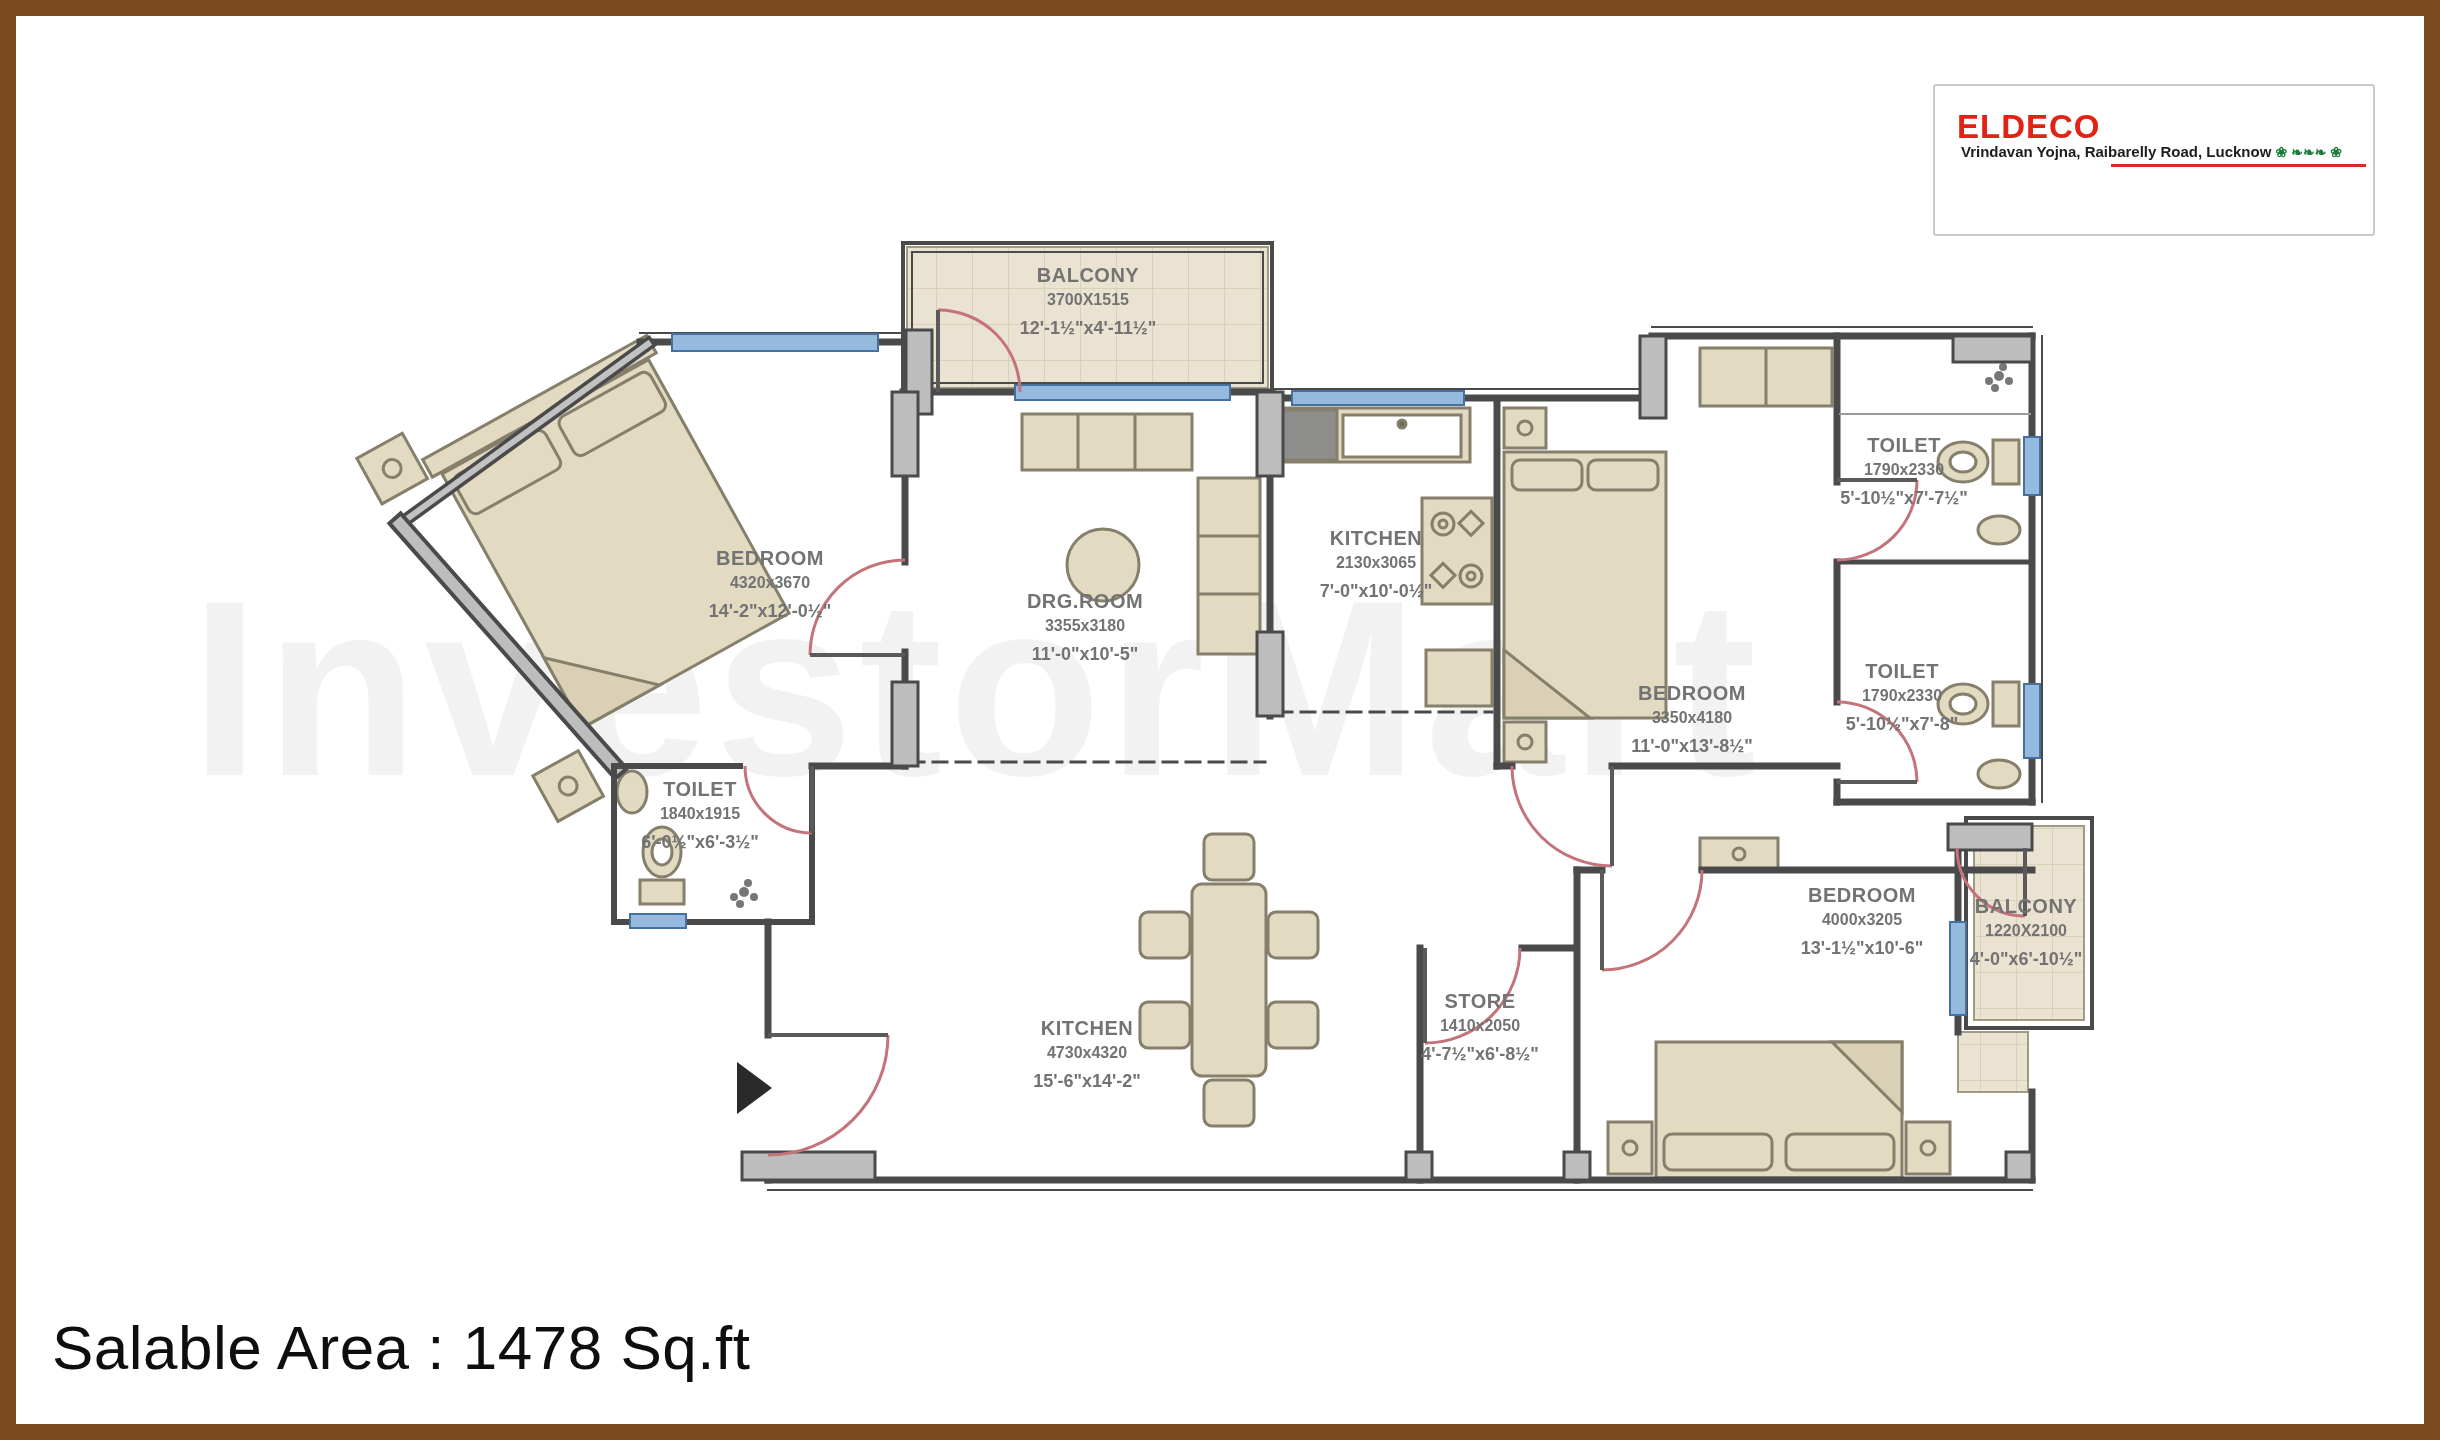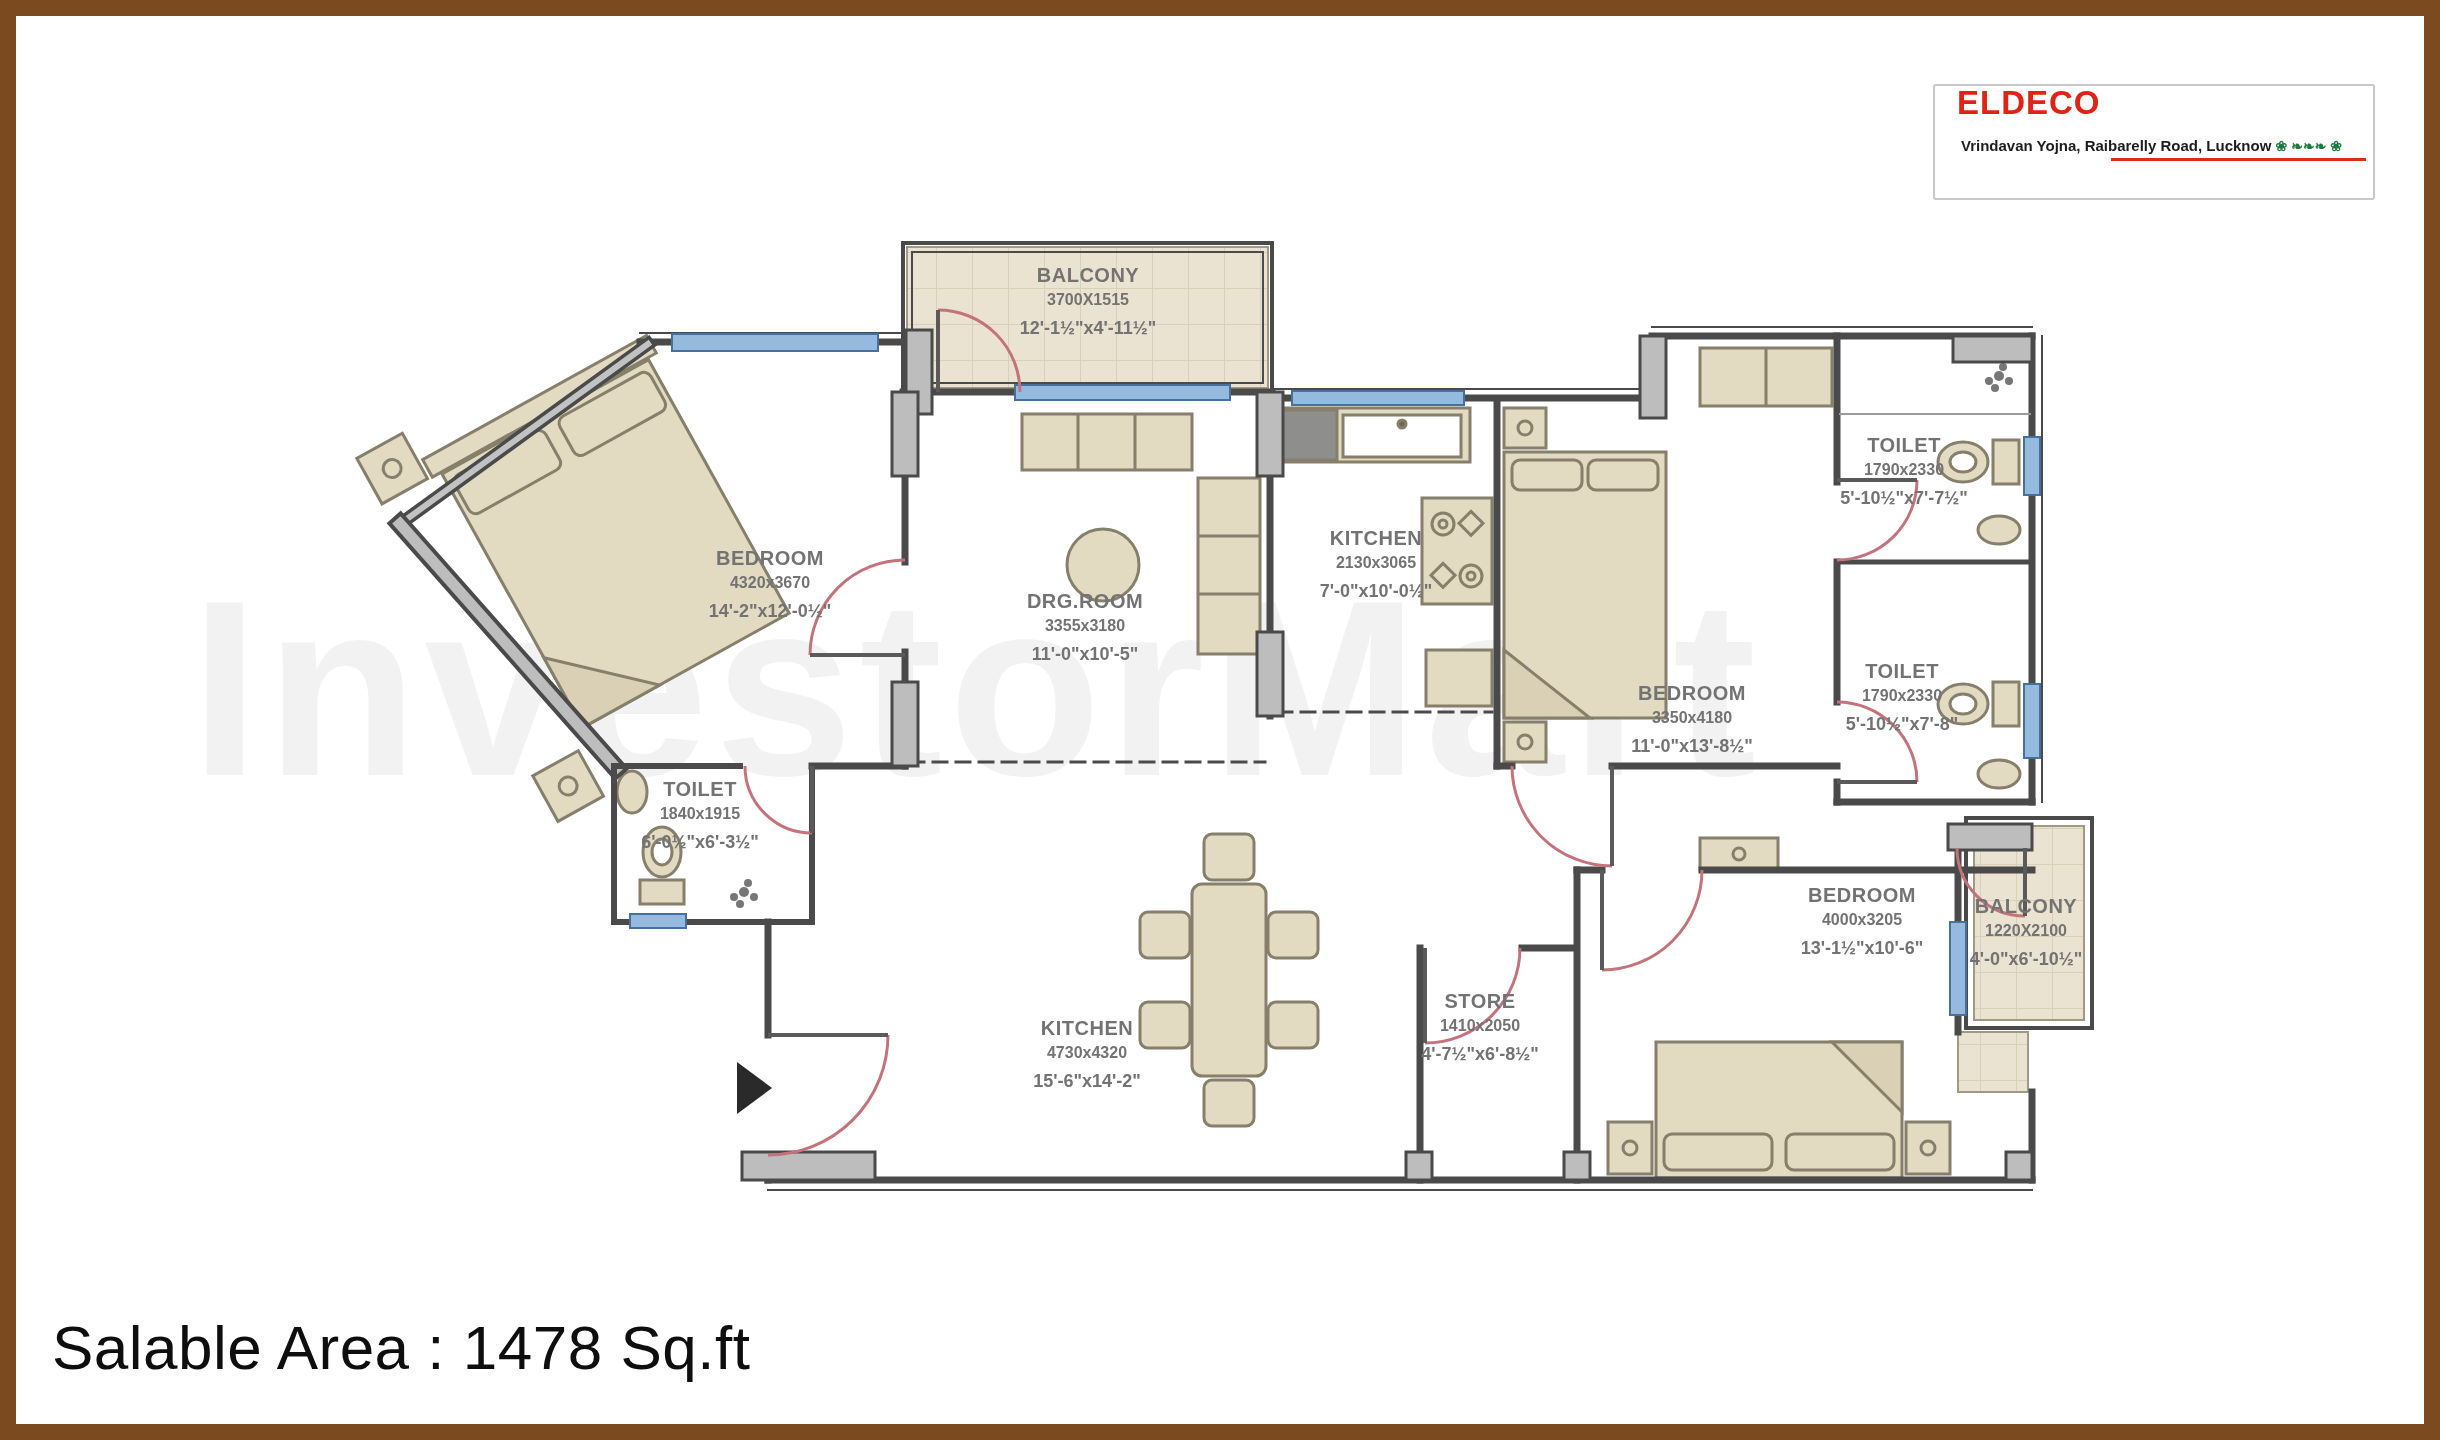--- a/index.html
+++ b/index.html
@@ -6,27 +6,27 @@
   body{width:2440px;height:1440px;position:relative;font-family:"Liberation Sans",sans-serif;overflow:hidden;}
   .frame{position:absolute;inset:0;border:16px solid #7b4a1e;box-sizing:border-box;background:#ffffff;}
   .watermark{position:absolute;left:190px;top:545px;font-size:250px;font-weight:700;letter-spacing:6px;
              color:rgba(110,110,110,0.09);white-space:nowrap;pointer-events:none;}
   .plan-svg{position:absolute;left:0;top:0;width:2440px;height:1440px;}
   .room-label{position:absolute;transform:translateX(-50%);text-align:center;color:#737373;width:220px;line-height:1.35;}
   .room-label .rname{font-size:20px;font-weight:bold;letter-spacing:0.5px;}
   .room-label .rmm{font-size:16px;font-weight:bold;}
   .room-label .rft{font-size:18px;font-weight:bold;margin-top:5px;}
   .salable{position:absolute;left:52px;top:1312px;font-size:62px;color:#0e0e0e;letter-spacing:0.5px;text-align:center;}
-  .logo-card{position:absolute;left:1933px;top:84px;width:442px;height:116px;background:#ffffff;
-             border:2px solid #c9c9c9;border-radius:3px;box-sizing:border-box;padding:0 14px 0 16px;}
+  .logo-card{position:absolute;left:1933px;top:84px;width:442px;height:152px;background:#ffffff;
+             border:2px solid #c9c9c9;border-radius:3px;box-sizing:border-box;padding:24px 14px 0 16px;}
   .logo-eldeco{color:#e02315;font-weight:bold;font-size:33px;letter-spacing:1px;padding-left:6px;line-height:1;}
   .logo-project{font-size:54px;letter-spacing:3px;color:#141414;line-height:1.02;white-space:nowrap;}
   .logo-project .ls{color:#1b7a3c;font-family:"DejaVu Serif",serif;font-style:italic;font-weight:bold;font-size:62px;}
   .logo-project .lg{color:#f08020;font-size:56px;}
-  .logo-tagline{font-size:15px;font-weight:bold;color:#1d1d1d;margin-top:18px;padding-left:10px;white-space:nowrap;}
+  .logo-tagline{font-size:15px;font-weight:bold;color:#1d1d1d;margin-top:0;padding-left:10px;white-space:nowrap;}
   .logo-tagline .fl{color:#1b7a3c;font-size:14px;}
   .logo-rule{border-top:3px solid #d92c1c;width:255px;margin:4px 0 0 160px;}
 </style>
 </head>
 <body>
 
 <div class="frame"></div>
 
 <div class="watermark">InvestorMart</div>
 

